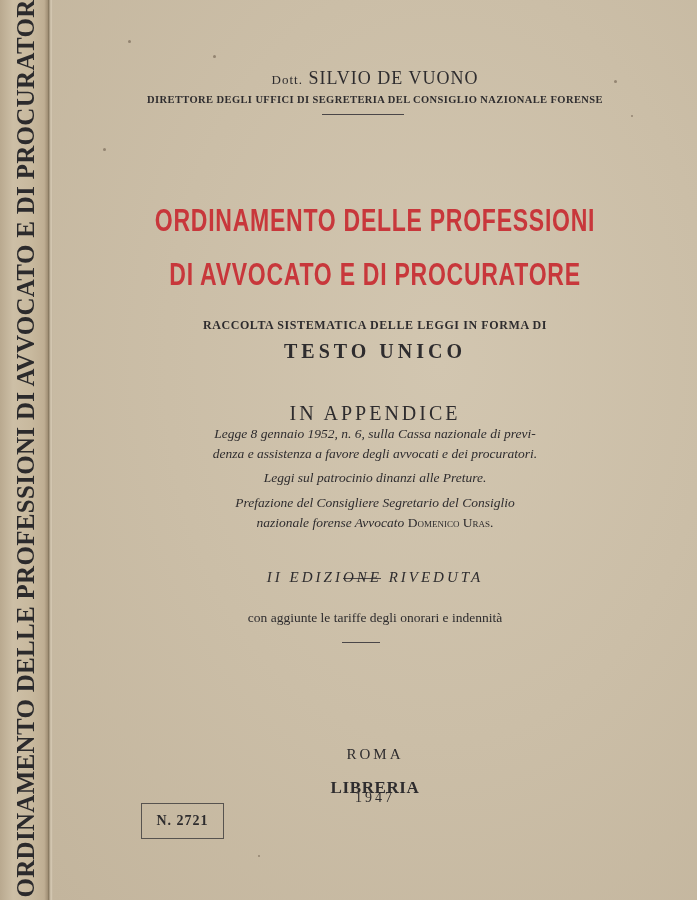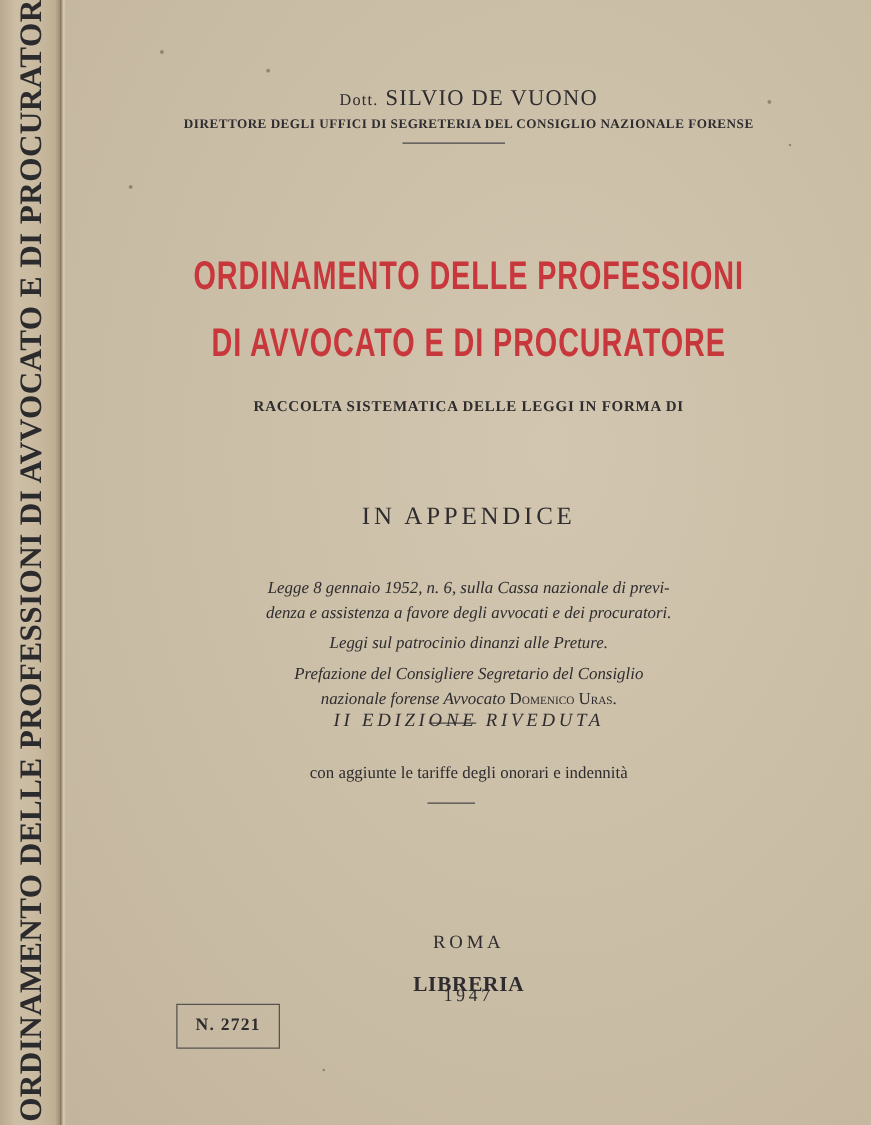--- a/index.html
+++ b/index.html
@@ -36,21 +36,21 @@
   .title {
     font-family: "Liberation Sans Narrow", "Liberation Sans", sans-serif;
     color:#c8373b; font-weight:bold; font-size:32px; letter-spacing:1px;
     transform: scaleX(0.72); transform-origin:center;
   }
   .t1 { top:202px; }
   .t2 { top:256px; }
   .sub { top:318px; font-size:12px; font-weight:bold; letter-spacing:0.6px; }
   .unico { top:340px; font-size:20px; font-weight:bold; letter-spacing:4px; }
   .appendice { top:402px; font-size:20px; letter-spacing:3px; }
-  .ital { font-style:italic; font-size:13.5px; line-height:20px;margin-top:36px; }
+  .ital { font-style:italic; font-size:13.5px; line-height:20px; }
   .a1 { top:424px; }
   .a2 { top:468px; }
   .a3 { top:493px; }
   .sc-name { font-style:normal; font-variant:small-caps; }
   .ed { top:569px; font-style:italic; font-size:15px; letter-spacing:3px; }
   .ed2 { top:610px; font-size:13.5px; }
   .roma { top:746px; font-size:15px; letter-spacing:3px; }
   .ist { top:764px; font-size:11px; font-weight:bold; letter-spacing:0.6px; }
   .lib { top:778px; font-size:17px; font-weight:bold; letter-spacing:0.6px; }
   .year { top:790px; font-size:14px; letter-spacing:3px; }
@@ -75,20 +75,21 @@
     <span class="sc">Dott.</span>
     <span>SILVIO DE VUONO</span>
   </div>
   <div class="center role">DIRETTORE DEGLI UFFICI DI SEGRETERIA DEL CONSIGLIO NAZIONALE FORENSE</div>
   <div class="rule" style="left:269px; top:114px; width:82px;"></div>
 
   <div class="center title t1">ORDINAMENTO DELLE PROFESSIONI</div>
   <div class="center title t2">DI AVVOCATO E DI PROCURATORE</div>
 
   <div class="center sub">RACCOLTA SISTEMATICA DELLE LEGGI IN FORMA DI</div>
+  <div class="center unico">TESTO UNICO</div>
 
   <div class="center appendice">IN APPENDICE</div>
   <div class="center ital a1">
     <div>Legge 8 gennaio 1952, n. 6, sulla Cassa nazionale di previ-</div>
     <div>denza e assistenza a favore degli avvocati e dei procuratori.</div>
   </div>
   <div class="center ital a2">Leggi sul patrocinio dinanzi alle Preture.</div>
   <div class="center ital a3">
     <div>Prefazione del Consigliere Segretario del Consiglio</div>
     <div>

